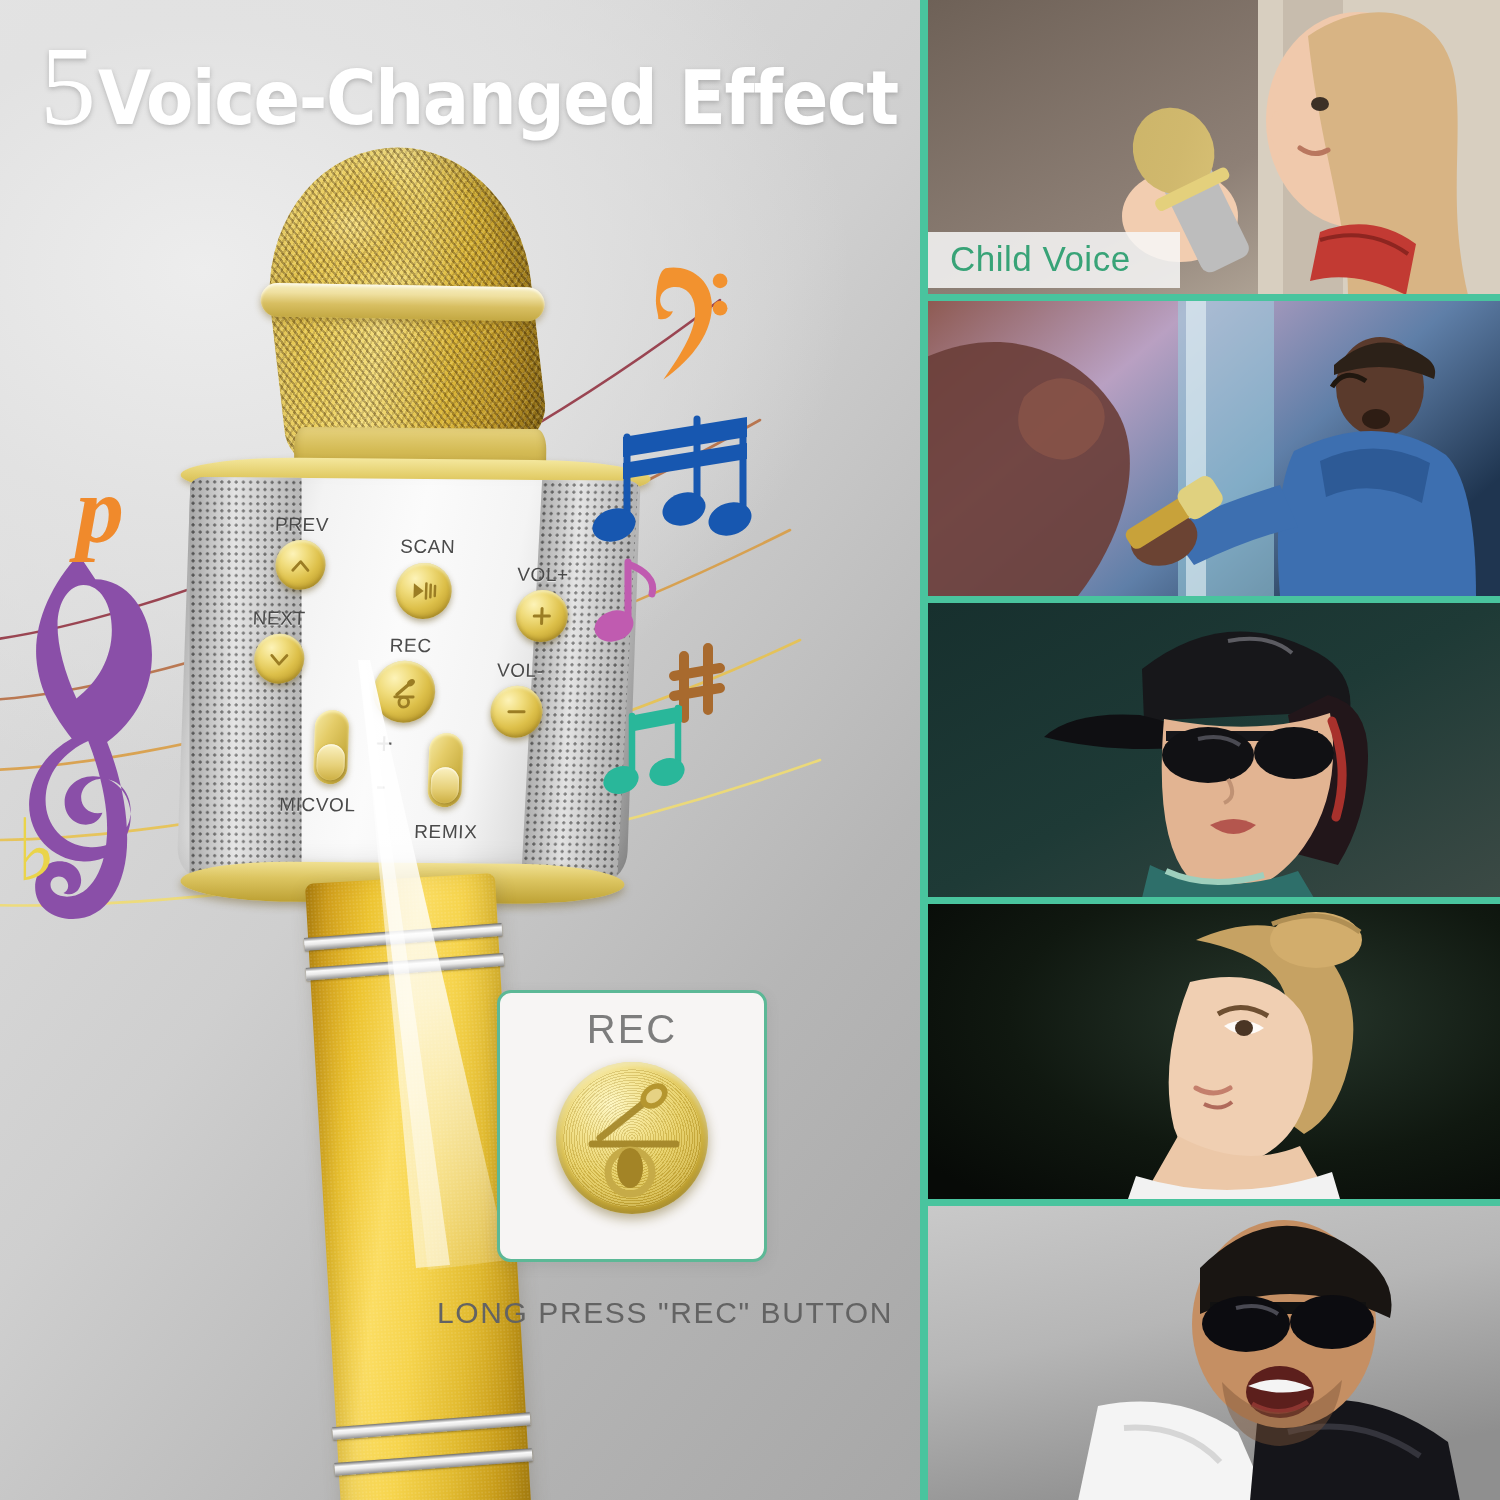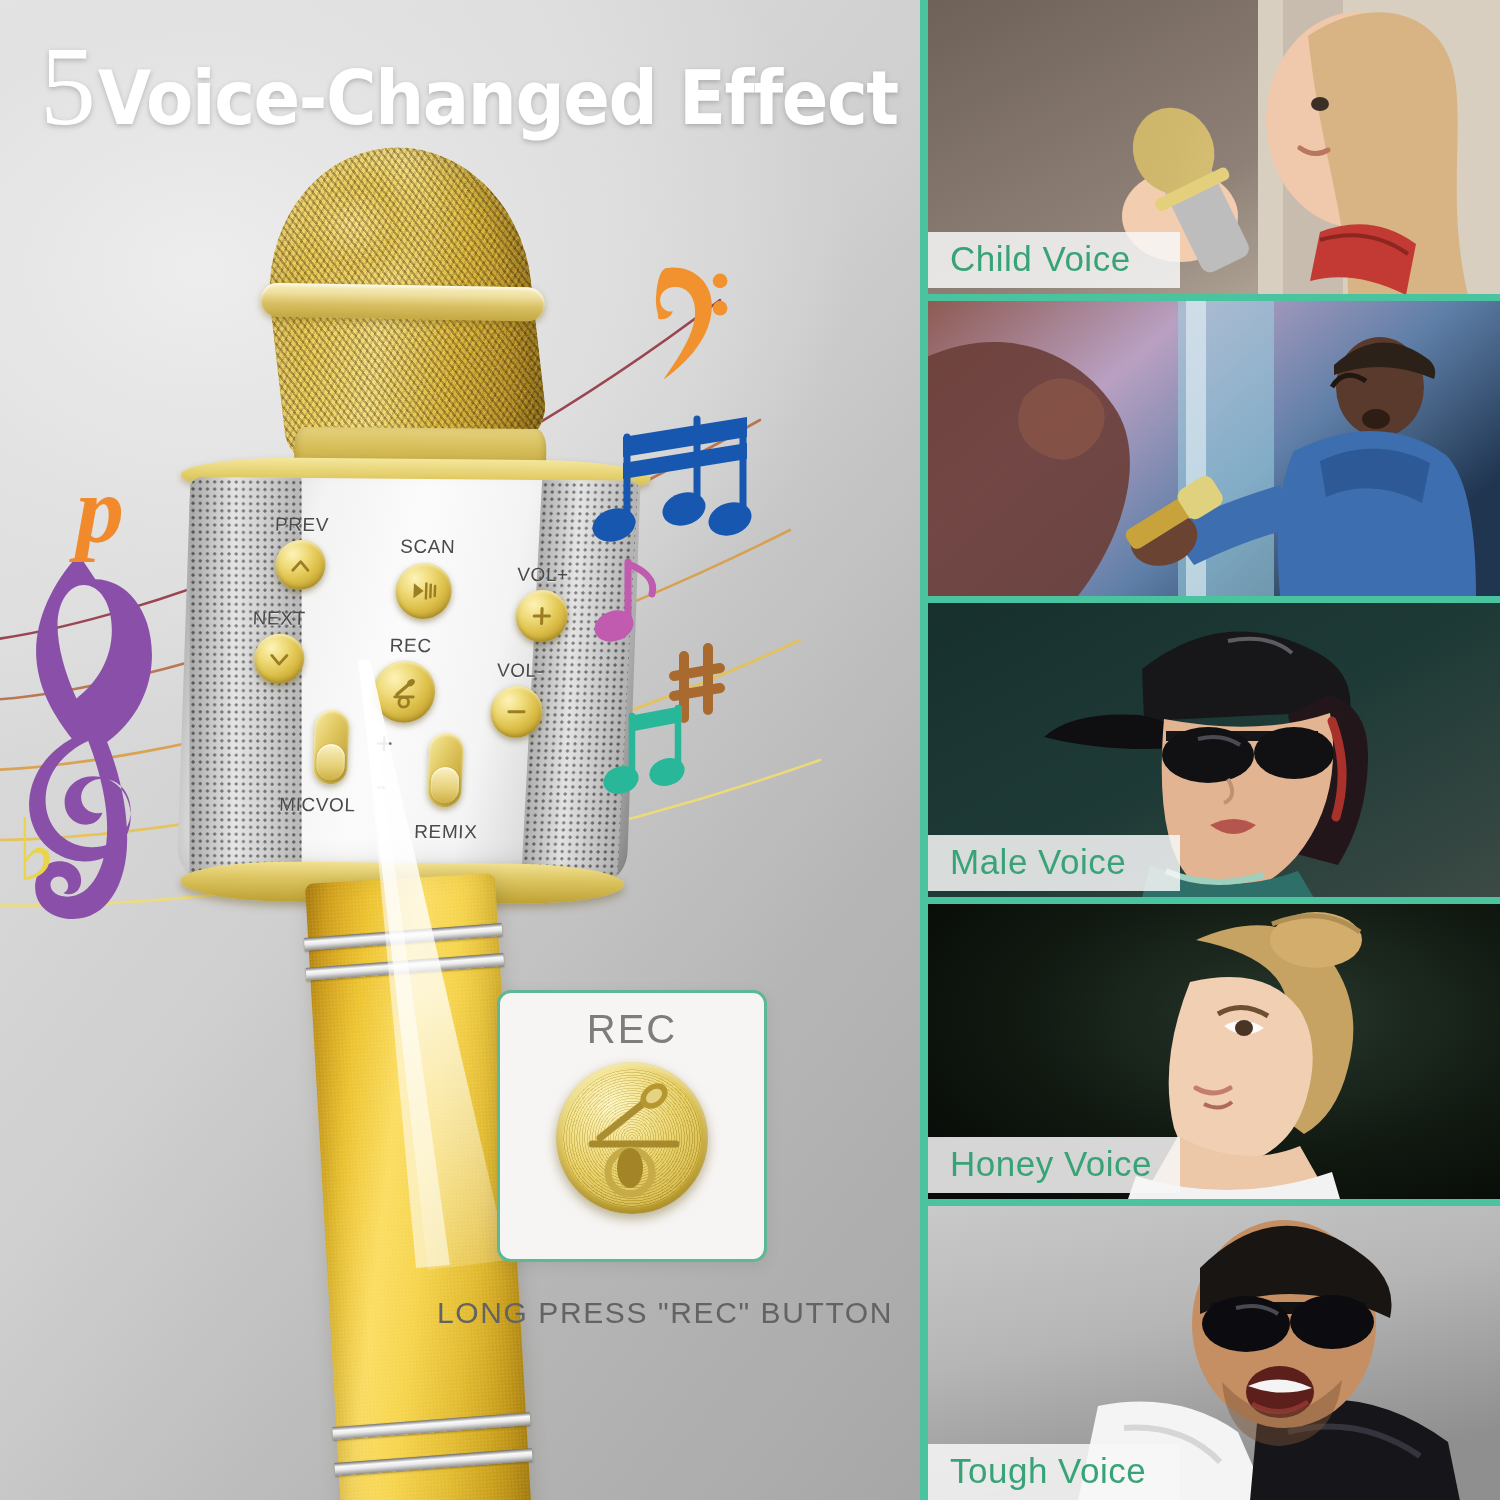--- a/index.html
+++ b/index.html
@@ -620,21 +620,20 @@
         <path d="M270 136 q24 -6 42 6" stroke="#4a4a52" stroke-width="4" fill="none"></path>
 
         <path d="M282 222 q24 -12 46 0 q-22 18 -46 0z" fill="#b4564e"></path>
         <path d="M300 176 q10 18 -4 24" stroke="#c09274" stroke-width="4" fill="none"></path>
 
         <path d="M404 118 q18 48 4 96" stroke="#a8312c" stroke-width="9" fill="none" stroke-linecap="round"></path>
 
         <path d="M222 262 q70 34 148 6 l16 27 H214z" fill="#2e6f6a"></path>
         <path d="M238 268 q44 20 98 4" stroke="#9fcfbd" stroke-width="6" fill="none"></path>
       </svg>
-      <div class="vlabel">Male Voice</div>
     </div>
 
     <div class="vcell">
       <svg class="vphoto" viewBox="0 0 572 295" preserveAspectRatio="xMidYMid slice">
         <defs>
           <radialGradient id="p4" cx="0.62" cy="0.38" r="0.8">
             <stop offset="0%" stop-color="#27372c"></stop>
               <stop offset="60%" stop-color="#101810"></stop>
               <stop offset="100%" stop-color="#070a07"></stop>
           </radialGradient>
@@ -651,21 +650,20 @@
         <path d="M268 184 q18 10 34 0" stroke="#c47f6c" stroke-width="5" fill="none" stroke-linecap="round"></path>
         <path d="M276 200 q16 8 28 -2" stroke="#b06a5b" stroke-width="4" fill="none"></path>
 
         <path d="M296 122 q20 -12 40 2 q-20 14 -40 -2z" fill="#fff" opacity=".9"></path>
         <ellipse cx="316" cy="124" rx="9" ry="8" fill="#4a3524"></ellipse>
         <path d="M290 110 q24 -14 50 2" stroke="#6e4f31" stroke-width="5" fill="none"></path>
 
         <path d="M250 232 q64 34 122 10 l30 53 H214z" fill="#ecc8a8"></path>
         <path d="M208 272 q96 30 196 -4 l8 27 H200z" fill="#f2f2f2"></path>
       </svg>
-      <div class="vlabel">Honey Voice</div>
     </div>
 
     <div class="vcell">
       <svg class="vphoto" viewBox="0 0 572 295" preserveAspectRatio="xMidYMid slice">
         <defs>
           <linearGradient id="p5" x1="0" y1="0" x2="0.4" y2="1">
             <stop offset="0%" stop-color="#c9c9c9"></stop>
               <stop offset="48%" stop-color="#b6b6b6"></stop>
               <stop offset="100%" stop-color="#8f8f8f"></stop>
           </linearGradient>
@@ -685,16 +683,15 @@
         <ellipse cx="318" cy="118" rx="44" ry="28" fill="#0c0c10"></ellipse>
         <ellipse cx="404" cy="116" rx="42" ry="27" fill="#0c0c10"></ellipse>
         <path d="M308 102 q24 -6 42 6" stroke="#494952" stroke-width="4" fill="none"></path>
 
         <ellipse cx="352" cy="186" rx="34" ry="26" fill="#5c1f1c"></ellipse>
         <path d="M320 180 q32 -14 64 2 q-32 10 -64 -2z" fill="#f4f4f4"></path>
         <path d="M324 198 q28 16 56 -2" stroke="#8c3530" stroke-width="5" fill="none"></path>
 
         <path d="M294 176 q58 62 120 -2 q-8 62 -62 66 q-52 -2 -58 -64z" fill="#7d5437" opacity=".45"></path>
       </svg>
-      <div class="vlabel low">Tough Voice</div>
     </div>
   </div>
 </div>
 
 </body></html>

